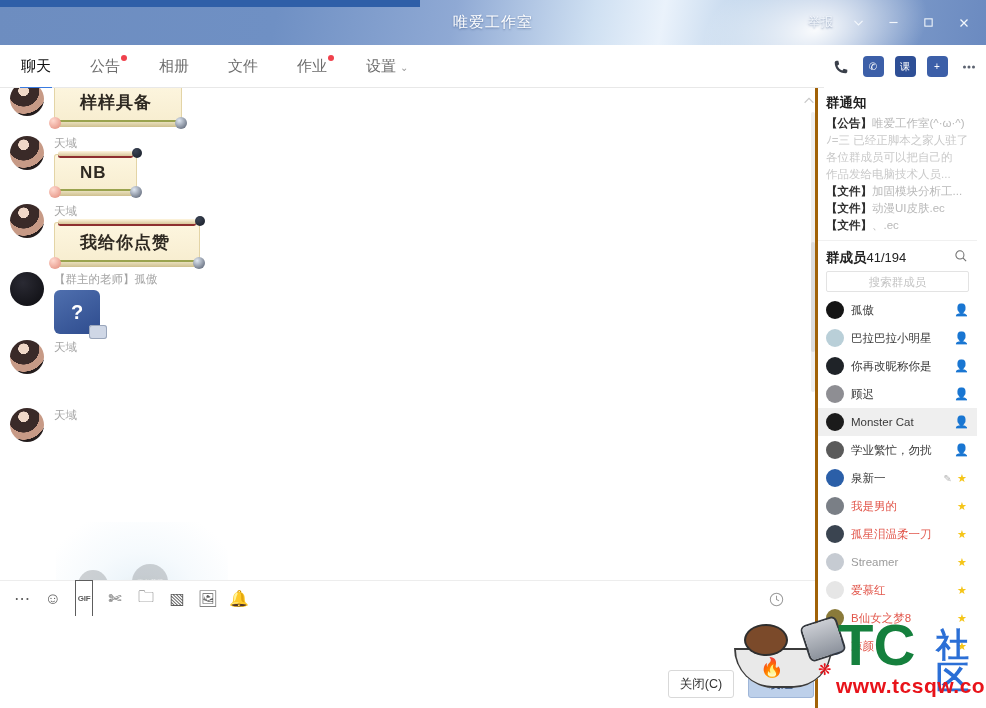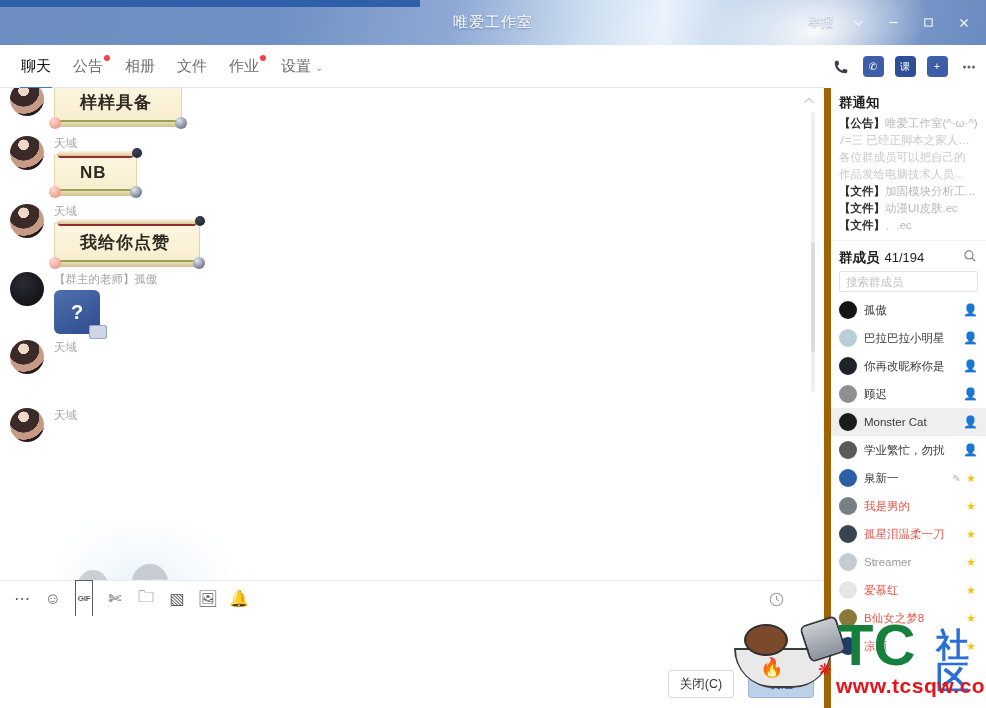--- a/index.html
+++ b/index.html
@@ -34,20 +34,21 @@
   .tb-right{ position:absolute; right:6px; top:0; height:45px; display:flex; align-items:center; gap:2px; z-index:3;}
   .tb-report{ color:#f2f6fc; font-size:12.5px; padding:4px 7px; cursor:pointer; text-shadow:0 1px 2px rgba(40,70,120,.5);}
   .tb-btn{ width:33px; height:30px; display:flex; align-items:center; justify-content:center; color:#f4f8fd; cursor:pointer;}
   .tb-btn svg{ display:block; }
 
   
   .tabbar{
     position:absolute; left:0; top:45px; width:824px; height:43px;
     background:#fff; display:flex; align-items:center; padding-left:10px;
     border-bottom:1px solid #e8e8e8;
+    gap:17px;
   }
   .tab{ position:relative; font-size:15px; color:#6d6d6d; padding:4px 11px; cursor:pointer; white-space:nowrap;}
   .tab.active{ color:#111; }
   .tab.active:after{ content:""; position:absolute; left:10px; right:10px; bottom:-9px; height:2px; background:#3a7be0; }
   .dot{ position:absolute; width:6px; height:6px; border-radius:50%; background:#f0414c; top:2px; right:4px; }
   .tab .caret{ display:inline-block; margin-left:4px; color:#9a9a9a; font-size:10px; }
 
   .head-icons{ position:absolute; right:0; top:45px; width:162px; height:43px; display:flex; align-items:center; gap:6px; justify-content:flex-start; padding-left:4px; background:#fff;}
   .hicon{ width:26px; height:26px; display:flex; align-items:center; justify-content:center; cursor:pointer; border-radius:4px;}
   .hicon svg{display:block}
@@ -112,32 +113,32 @@
   .gifbox{ border:1.6px solid #5d5d5d; border-radius:0; font-size:8px; font-weight:bold; padding:13px 2px; letter-spacing:-.3px;}
   .clocktool{ position:absolute; right:34px; top:4px; }
 
   .inputarea{ position:absolute; left:0; top:616px; width:824px; height:48px; background:#fff;}
   .send-row{ position:absolute; left:0; top:660px; width:824px; height:48px; background:#fff; display:flex; align-items:center; justify-content:flex-end; padding-right:10px; gap:14px;}
   .btn-close{ min-width:66px; height:28px; border:1px solid #d9d9d9; border-radius:3px; background:#fff; color:#333; font-size:12.5px; display:flex; align-items:center; justify-content:center; cursor:pointer;}
   .btn-send{ min-width:66px; height:28px; border:1px solid #9fb6d8; border-radius:3px; background:#bdd0ea; color:#2f4b7a; font-size:12.5px; display:flex; align-items:center; justify-content:center; cursor:pointer;}
 
   
   .rightpanel{
-    position:absolute; right:0; top:88px; width:162px; height:620px;
-    background:#fff; border-left:7px solid #a16207; overflow:hidden;
+    position:absolute; right:9px; top:88px; width:162px; height:620px;
+    background:#fff; border-left:3px solid #a16207; overflow:hidden;
   }
   .notice-title{ font-size:13.5px; font-weight:bold; color:#222; padding:6px 8px 3px 8px;}
   .notice-line{ font-size:11.5px; color:#b9b9b9; padding:1px 8px; white-space:nowrap; overflow:hidden; text-overflow:ellipsis;}
   .notice-line b{ color:#2f2f2f; font-weight:bold; }
   .notice-line.dim{ color:#c9c9c9; }
 
   .mem-head{ display:flex; align-items:center; justify-content:space-between; padding:8px 9px 4px 8px; border-top:1px solid #f0f0f0; margin-top:6px;}
   .mem-title{ font-size:13.5px; font-weight:bold; color:#222;}
   .mem-search{ margin:0 8px 4px 8px; height:21px; border:1px solid #e3e3e3; border-radius:2px; background:#fff; display:flex; align-items:center; padding:0 6px;}
-  .mem-search input{ border:none; outline:none; width:100%; font-size:11.5px; color:#555; font-family:inherit; background:transparent;}
+  .mem-search input{ border:none; outline:none; width:100%; font-size:11.5px; color:#555; font-family:inherit; background:transparent;text-align:center;}
   .mem-search input::placeholder{ color:#c4c4c4; }
 
   .memlist{ }
   .mem{ height:28px; display:flex; align-items:center; padding:0 8px; cursor:pointer; position:relative;}
   .mem.sel{ background:#efefef;justify-content:center; }
   .mem .av{ width:18px; height:18px; border-radius:50%; flex:none; }
   .mem .nm{ margin-left:7px; font-size:11.5px; color:#3a3a3a; white-space:nowrap; overflow:hidden; text-overflow:ellipsis; flex:1;}
   .mem .nm.red{ color:#e2574c; }
   .mem .nm.gray{ color:#9b9b9b; }
   .mem .pen{ color:#b4b4b4; font-size:10px; margin-right:3px;}
@@ -304,21 +305,21 @@
         <div class="notice-line"><b>【公告】</b><span>唯爱工作室(^·ω·^)</span></div>
         <div class="notice-line dim"><span>ﾉ=三 已经正脚本之家人驻了</span></div>
         <div class="notice-line dim"><span>各位群成员可以把自己的</span></div>
         <div class="notice-line dim"><span>作品发给电脑技术人员...</span></div>
         <div class="notice-line"><b>【文件】</b><span>加固模块分析工...</span></div>
         <div class="notice-line"><b>【文件】</b><span>动漫UI皮肤.ec</span></div>
         <div class="notice-line"><b>【文件】</b><span>、.ec</span></div>
       </div>
 
     <div class="mem-head">
-      <div style="display:flex;align-items:baseline;gap:5px;">
+      <div style="display:flex;align-items:baseline;">
         <span class="mem-title">群成员</span>
         <span class="mem-title" style="font-weight:normal;font-size:13px;">41/194</span>
       </div>
       <span>
         <svg width="14" height="14" viewBox="0 0 18 18">
             <circle cx="7.6" cy="7.6" r="5.2" fill="none" stroke="#6e6e6e" stroke-width="1.3"></circle>
             <path d="M11.4 11.4 L15.6 15.6" stroke="#6e6e6e" stroke-width="1.3"></path>
           </svg>
       </span>
     </div>

